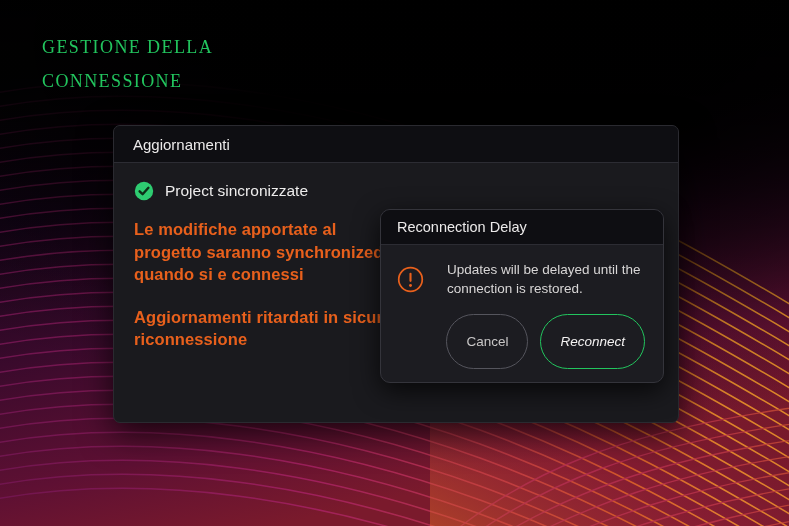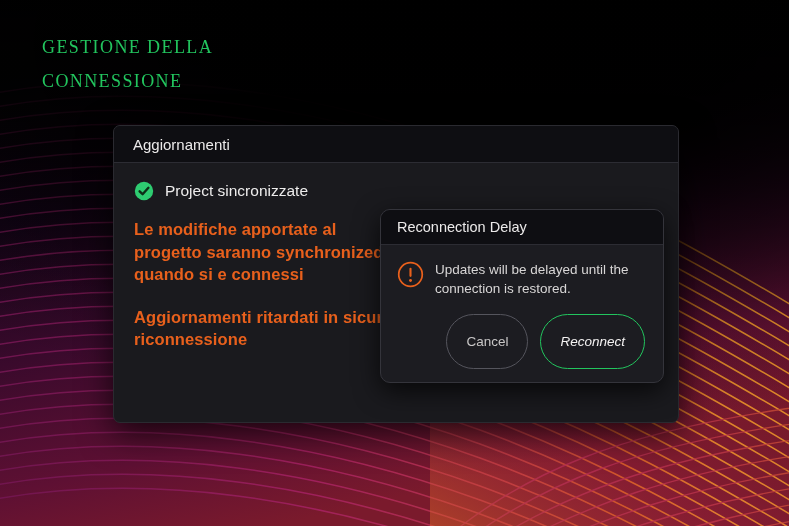--- a/index.html
+++ b/index.html
@@ -135,22 +135,22 @@
   }
   #inner-header-title {
     font-size: 14.5px;
     color: #eceaea;
   }
   #inner-body {
     padding: 15px 16px 0 16px;
   }
   .warn-row {
     display: flex;
-    align-items: flex-start;
-    gap: 11px;
+    align-items: center;
+    gap: 23px;
   }
   .warn-icon {
     width: 27px;
     height: 27px;
     flex: 0 0 27px;
     display: block;
     margin-top: 1px;
   }
   #warn-message {
     font-size: 13.5px;

